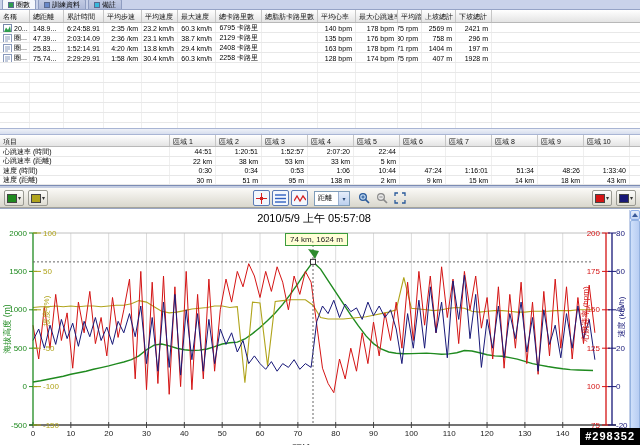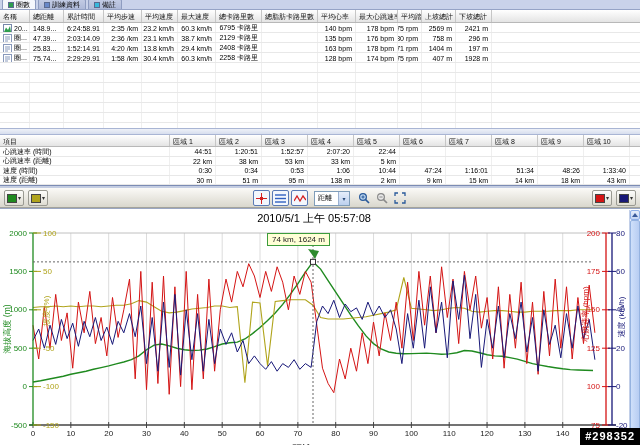--- a/index.html
+++ b/index.html
@@ -742,22 +742,22 @@
           <text x="616" y="26.5" fill="#181878" font-size="8" text-anchor="start">80</text>
           <text transform="translate(10,120) rotate(-90)" text-anchor="middle" font-size="8.5" fill="#1f8a1f">海拔高度 (m)</text>
           <text transform="translate(49,102) rotate(-90)" text-anchor="middle" font-size="8" fill="#b0a41c">坡度 (%)</text>
           <text transform="translate(588,105) rotate(-90)" text-anchor="middle" font-size="8" fill="#d41414">心跳速率 (bpm)</text>
           <text transform="translate(624,108) rotate(-90)" text-anchor="middle" font-size="8" fill="#181878">速度 (km/h)</text>
           <line x1="33" y1="52.8768" x2="593" y2="52.8768" stroke="#666" stroke-width="1" stroke-dasharray="2,2"></line>
           <line x1="313" y1="24" x2="313" y2="216" stroke="#666" stroke-width="1" stroke-dasharray="2,2"></line>
           <polygon points="315,49.8768 308,39.8768 319,41.8768" fill="#2e8b2e"></polygon>
           <rect x="310.5" y="50.3768" width="5" height="5" fill="#fff" stroke="#333"></rect>
         </svg></div>
-    <div id="chart-title">2010/5/1 上午 05:57:08</div>
-    <div id="tooltip" style="left: 267px;">74 km, 1624 m</div>
+    <div id="chart-title">2010/5/9 上午 05:57:08</div>
+    <div id="tooltip" style="left: 285px;">74 km, 1624 m</div>
     <div id="scrollbar">
       <div class="sb-btn sb-up">
           <span class="sb-arrow"></span>
         </div>
       <div class="sb-thumb"></div>
       <div class="sb-btn sb-down">
           <span class="sb-arrow"></span>
         </div>
     </div>
     <div id="watermark">#298352</div>

